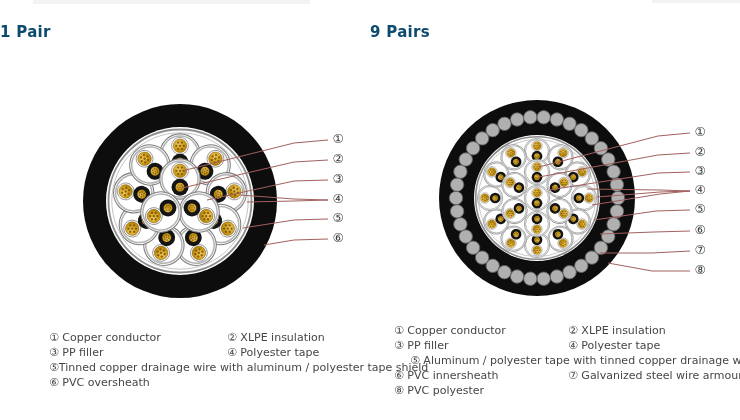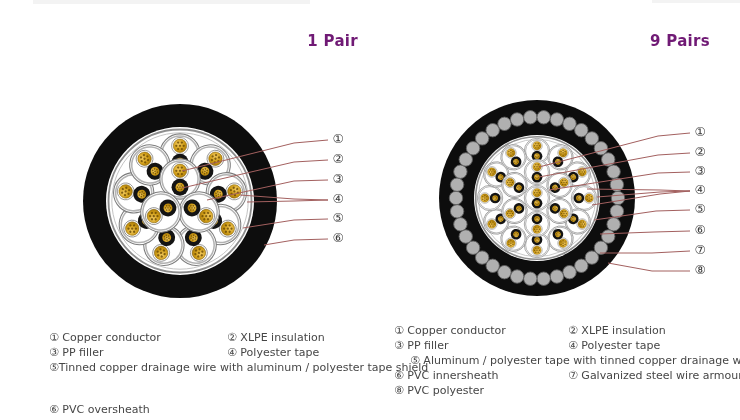--- a/index.html
+++ b/index.html
@@ -2,22 +2,22 @@
 <html><head>
 <meta charset="utf-8">
 <style>
   html,body{margin:0;padding:0}
   body{
     width:740px;height:420px;background:#ffffff;position:relative;overflow:hidden;
     font-family:"DejaVu Sans","Liberation Sans",sans-serif;
   }
   .artifact{position:absolute;top:0;background:#f3f3f3}
   .title{
-    position:absolute;top:32px;font-size:15px;font-weight:bold;color:#701a75;
-    text-align:right;letter-spacing:.3px;
+    position:absolute;top:23px;font-size:15px;font-weight:bold;color:#0c4a6e;
+    text-align:left;letter-spacing:.3px;
   }
   #title-0{left:0;width:358px}
   #title-1{left:370px;width:340px}
   #diagram-svg{position:absolute;left:0;top:0}
   .legend{position:absolute;font-size:11px;color:#464646}
   .legend .legend-item{position:absolute;white-space:nowrap;line-height:13px}
   #legend-0{left:49px;top:331px;width:342px;height:64px}
   #legend-1{left:394px;top:324px;width:346px;height:94px}
 </style>
 </head>
@@ -187,21 +187,21 @@
       <text x="700" y="274.3" text-anchor="middle" font-size="12.5" fill="#3d3d3d">⑧</text>
     </g>
   </svg>
 
 <div class="legend" id="legend-0">
     <span class="legend-item" style="left: 0px; top: 0px;">① Copper conductor</span>
     <span class="legend-item" style="left: 178px; top: 0px;">② XLPE insulation</span>
     <span class="legend-item" style="left: 0px; top: 15px;">③ PP filler</span>
     <span class="legend-item" style="left: 178px; top: 15px;">④ Polyester tape</span>
     <span class="legend-item" style="left: 0px; top: 30px;">⑤Tinned copper drainage wire with aluminum / polyester tape shield</span>
-    <span class="legend-item" style="left: 0px; top: 45px; margin-top: 27px;">⑥ PVC oversheath</span>
+    <span class="legend-item" style="left: 0px; top: 45px;">⑥ PVC oversheath</span>
   </div>
 <div class="legend" id="legend-1">
     <span class="legend-item" style="left: 0px; top: 0px;">① Copper conductor</span>
     <span class="legend-item" style="left: 174px; top: 0px;">② XLPE insulation</span>
     <span class="legend-item" style="left: 0px; top: 15px;">③ PP filler</span>
     <span class="legend-item" style="left: 174px; top: 15px;">④ Polyester tape</span>
     <span class="legend-item" style="left: 16px; top: 30px;">⑤ Aluminum / polyester tape with tinned copper drainage wire</span>
     <span class="legend-item" style="left: 0px; top: 45px;">⑥ PVC innersheath</span>
     <span class="legend-item" style="left: 174px; top: 45px;">⑦ Galvanized steel wire armour</span>
     <span class="legend-item" style="left: 0px; top: 60px;">⑧ PVC polyester</span>

